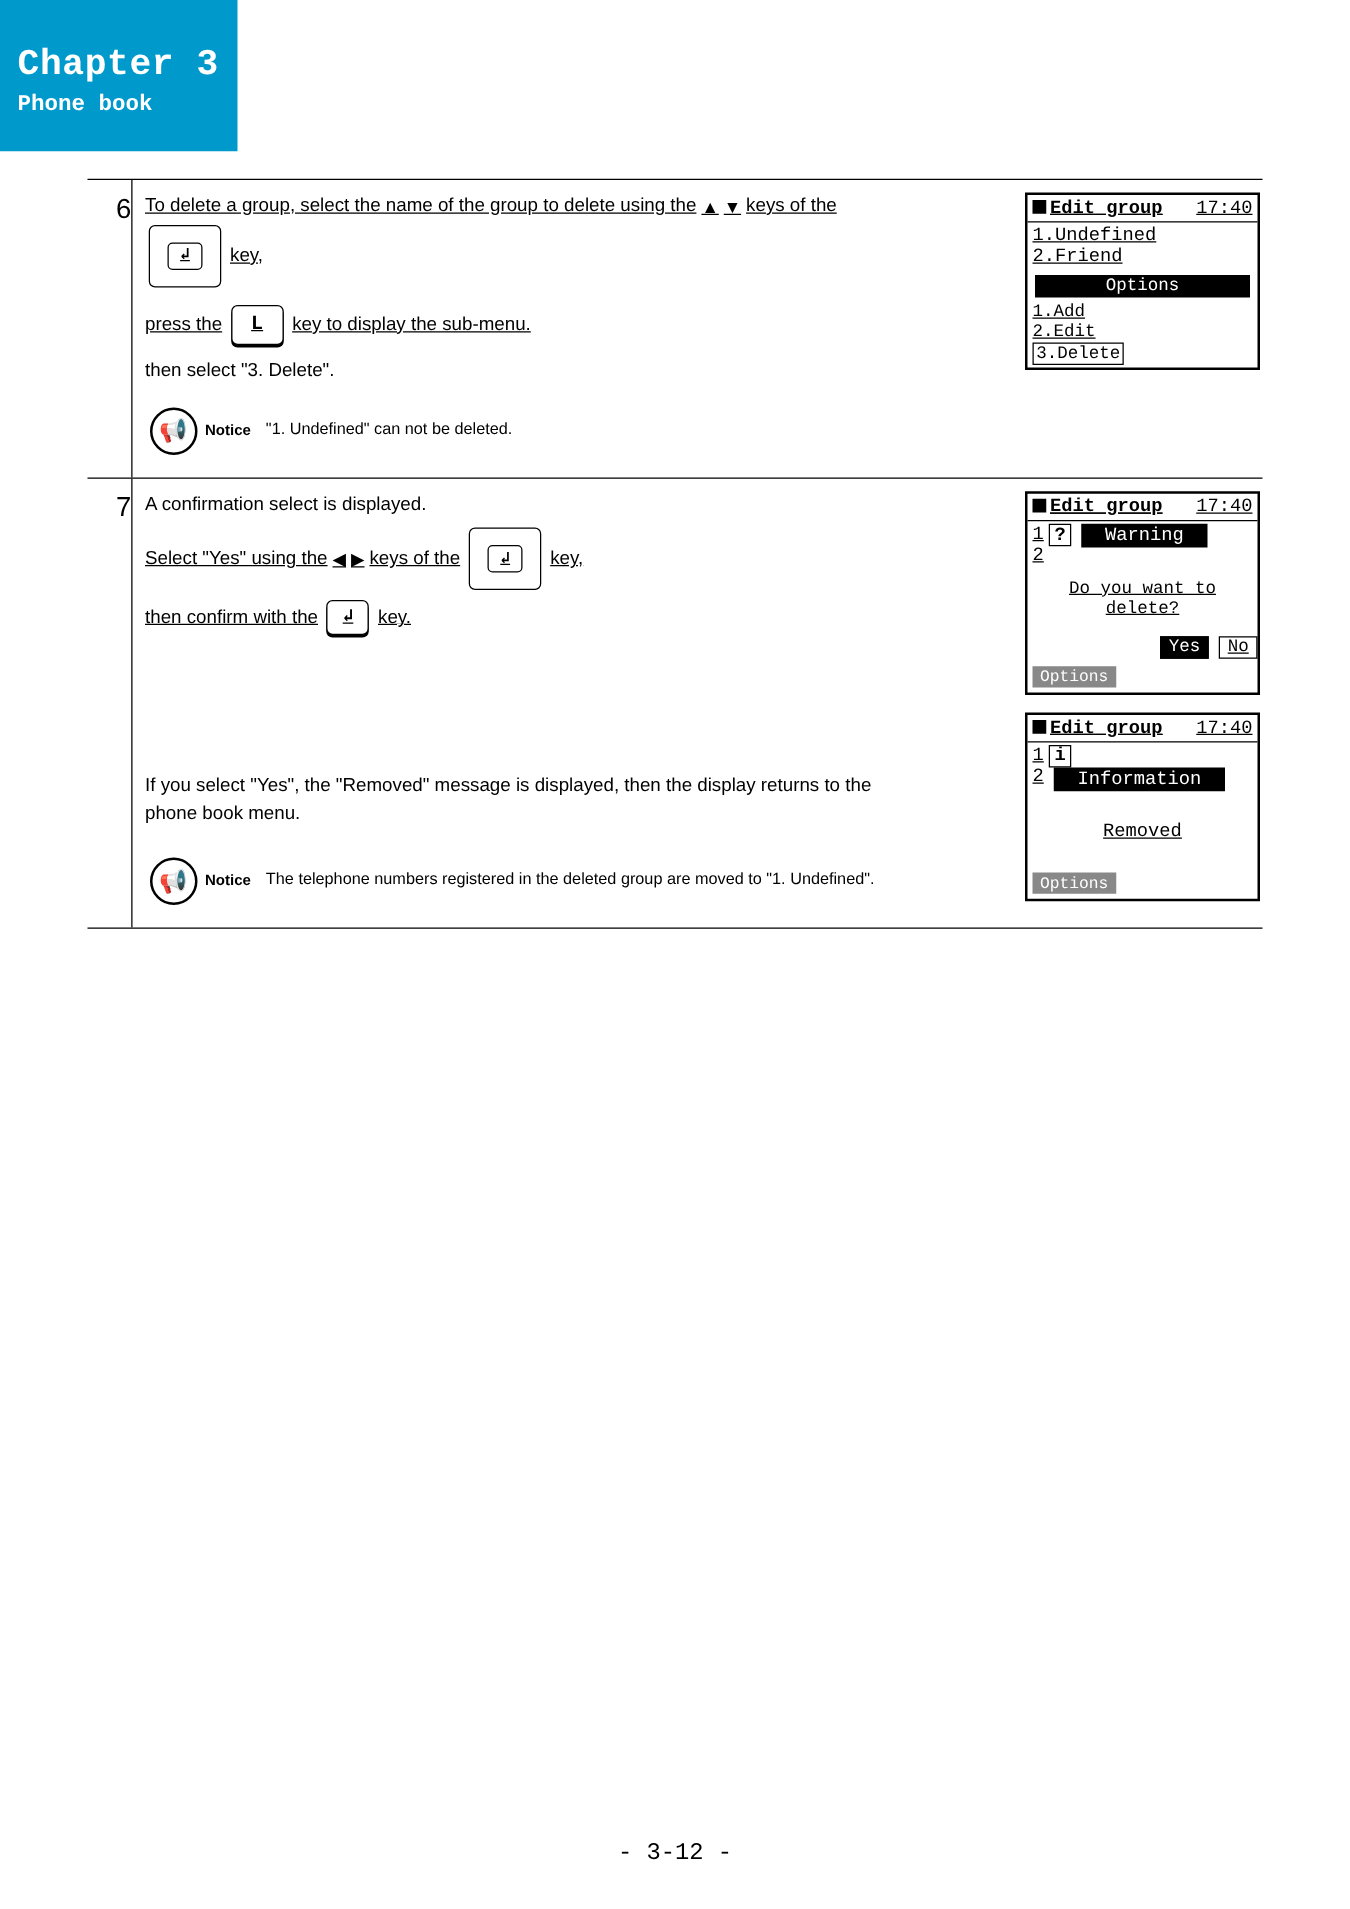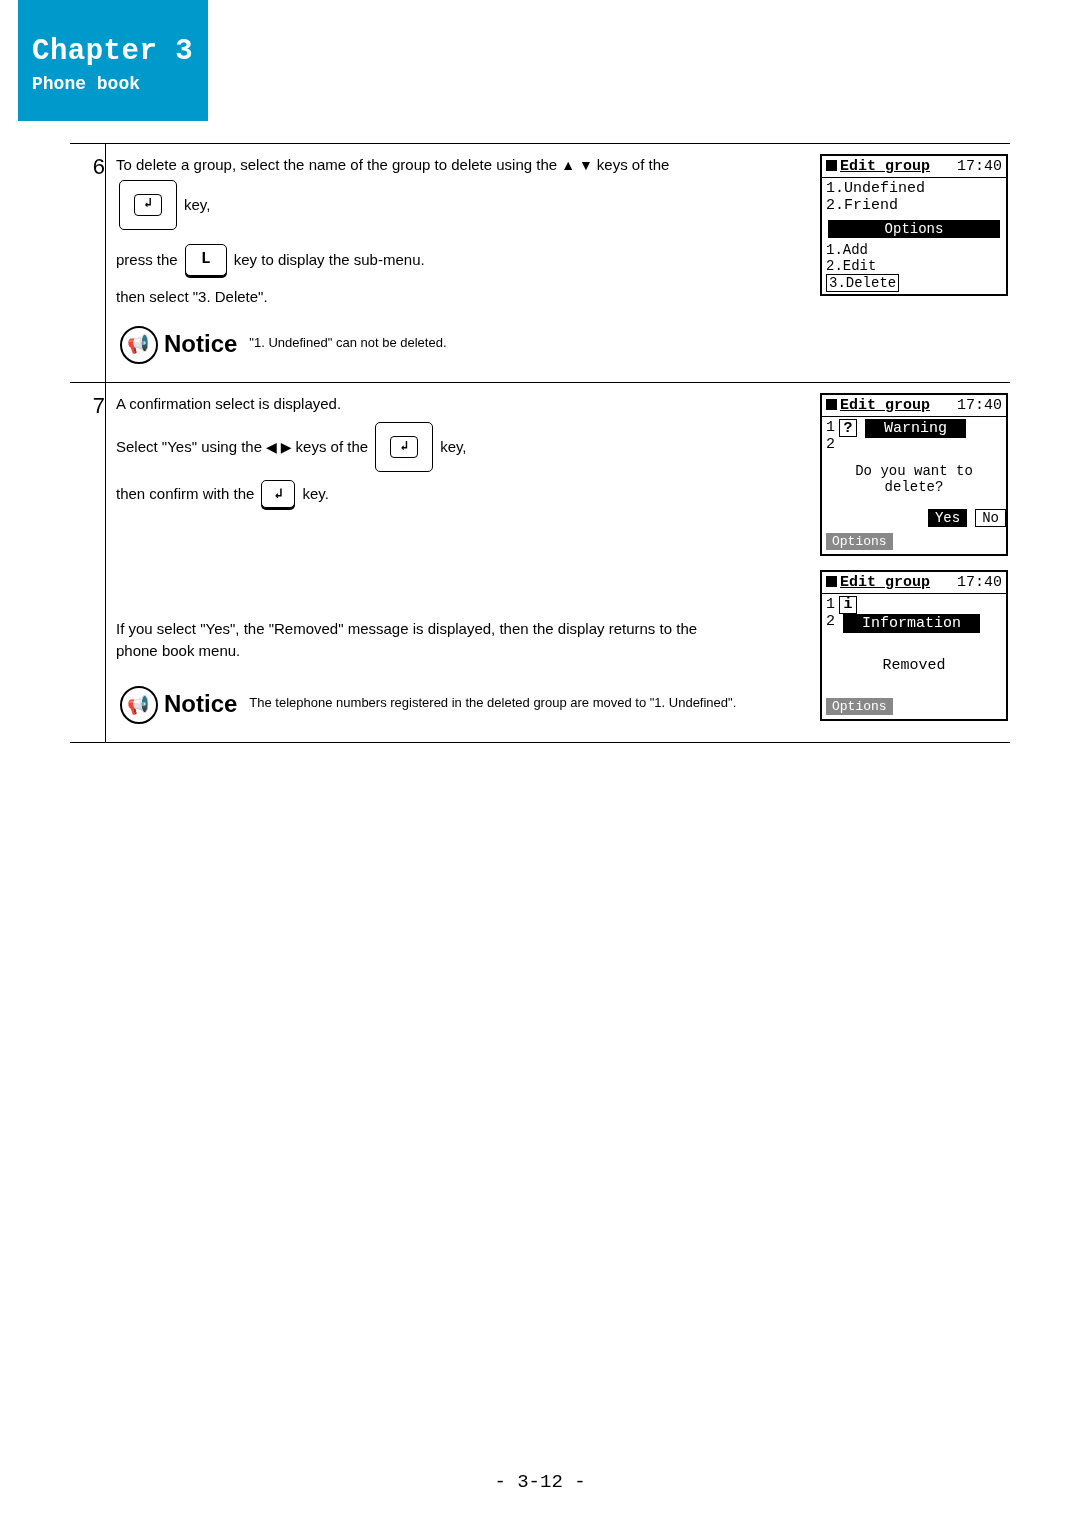--- a/index.html
+++ b/index.html
@@ -1,33 +1,33 @@
 <!DOCTYPE html>
 <html><head>
 <meta charset="utf-8">
 <style>
   * { box-sizing: border-box; margin: 0; padding: 0; }
   html, body { width: 1080px; height: 1527px; background: #fff; font-family: Arial, sans-serif; color: #000; }
   .page { width: 1080px; height: 1527px; position: relative; }
 
-  .header { display: flex; align-items: stretch; height: 121px; margin-left: 18px; }
+  .header { display: flex; align-items: stretch; height: 121px; }
   .chapter-block { width: 190px; background: #0099cc; color: #fff; padding: 35px 14px 10px 14px; font-family: "Courier New", monospace; font-weight: bold; }
   .chapter-title { font-size: 29px; letter-spacing: 0.5px; }
   .chapter-sub { font-size: 18px; margin-top: 6px; }
   .section-title { flex: 1; display: flex; align-items: flex-end; padding: 0 0 18px 20px; font-size: 34px; color: #333; border-bottom: 2px solid #0099cc; }
 
   .content { padding: 22px 70px 0 70px; }
 
   .step-row { display: flex; border-top: 1.2px solid #000; }
   .step-row:last-of-type { border-bottom: 1.2px solid #000; }
   .step-num { width: 36px; padding: 10px 0 0 0; text-align: right; font-size: 22px; border-right: 1.2px solid #000; }
   .step-body { flex: 1; padding: 10px 10px 18px 10px; font-size: 15px; line-height: 1.45; }
-  .step-side { width: 200px; padding: 10px 0 14px 10px; }
-
-  .inline-line { display: flex; flex-wrap: wrap; align-items: center; gap: 4px; }
+  .step-side { width: 200px; padding: 10px 0 14px 10px; text-decoration: underline; }
+
+  .inline-line { display: flex; flex-wrap: wrap; align-items: center; gap: 4px; text-decoration: underline; }
   .inline-line .txt { white-space: nowrap; }
 
   .keycap {
     display: inline-flex; align-items: center; justify-content: center;
     border: 1.5px solid #000; border-radius: 5px;
     background: #fff; min-width: 42px; height: 32px;
     font-family: "Courier New", monospace; font-weight: bold; font-size: 16px;
     padding: 0 8px; margin: 0 3px; box-shadow: 0 2px 0 #000;
   }
   .keycap.small { min-width: 34px; height: 28px; font-size: 14px; }
@@ -42,21 +42,21 @@
   }
   .tri { display:inline-block; font-size: 14px; }
 
   .notice-row { display: flex; align-items: flex-start; gap: 12px; margin-top: 18px; margin-left: 4px; }
   .notice-badge { display: flex; align-items: center; gap: 6px; }
   .notice-badge .siren {
     width: 38px; height: 38px; border: 2px solid #000; border-radius: 50%;
     display: flex; align-items: center; justify-content: center; font-size: 18px;
     background: #fff;
   }
-  .notice-badge .label { font-size: 24px; font-weight: bold; }
+  .notice-badge .label { font-size: 12px; font-weight: bold; }
   .notice-text { font-size: 13px; padding-top: 8px; max-width: 520px; }
 
   
   .screen { width: 188px; border: 2px solid #000; background: #fff; font-family: "MS Gothic", "Courier New", monospace; font-size: 15px; }
   .sc-header { display: flex; justify-content: space-between; padding: 2px 4px; border-bottom: 1px solid #000; }
   .sc-header .title { font-weight: bold; text-decoration: underline; }
   .sc-header .sq { display:inline-block; width:11px; height:11px; background:#000; margin-right:3px; vertical-align:-1px; }
   .sc-list { padding: 2px 4px; }
   .sc-row { padding: 0 0; }
   .sc-row.sel { border: 1.5px solid #000; padding: 0 2px; display:inline-block; }

